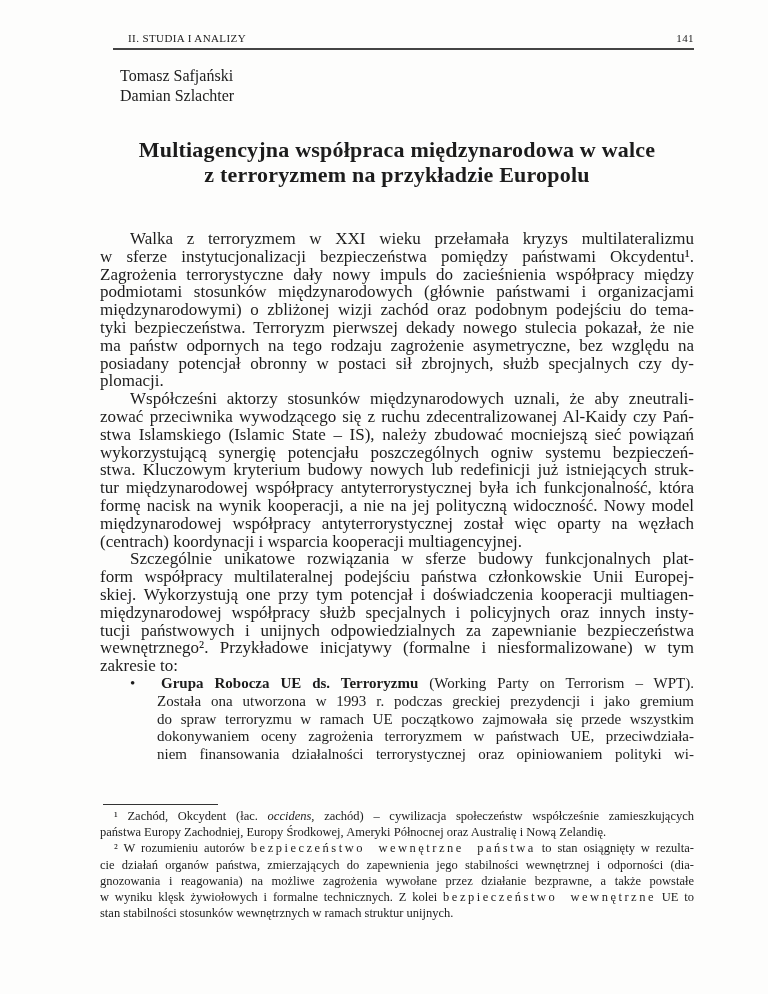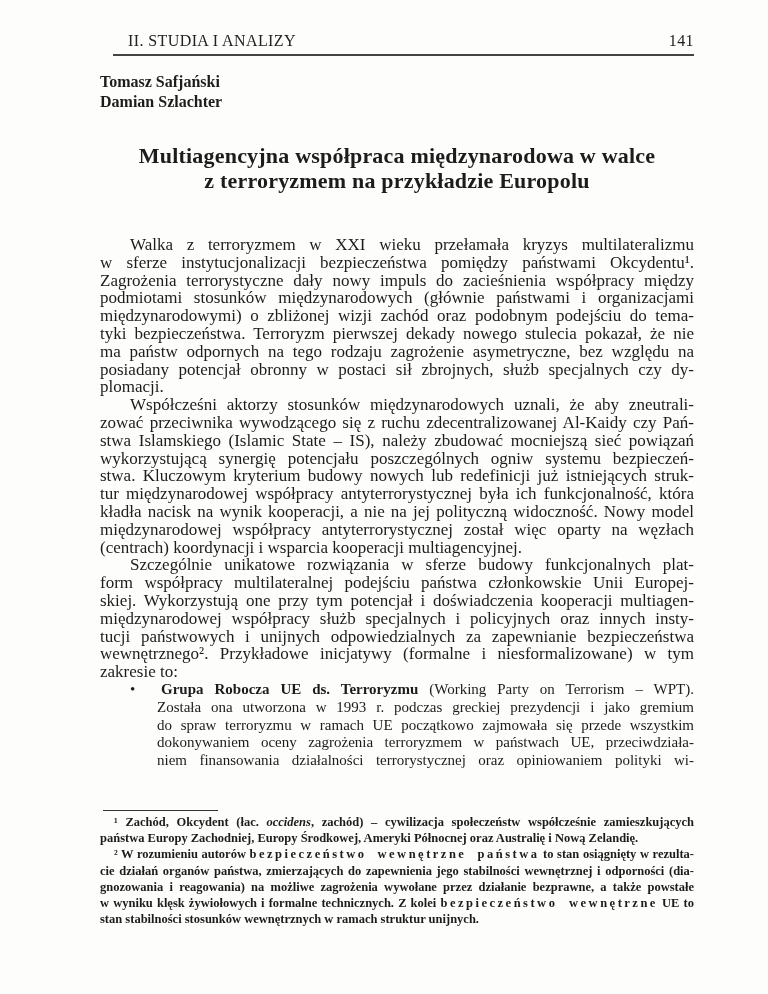--- a/index.html
+++ b/index.html
@@ -17,33 +17,34 @@
     margin-left: 100px;
   }
   
   .running-header {
     margin-top: 32px;
     margin-left: 13px;
     width: 581px;
     display: flex;
     justify-content: space-between;
     align-items: flex-end;
-    font-size: 16px;
+    font-size: 11px;
     letter-spacing: 0.4px;
     padding-bottom: 4px;
     border-bottom: 2px solid #444;
     color: #222;
   }
   .rh-left { padding-left: 15px; }
   
   .authors { margin-top: 16px; }
   .author {
-    font-weight: bold;
+    font-weight: normal;
     font-size: 16px;
     line-height: 20px;
+    margin-left: 20px;
   }
   
   .title {
     margin: 31px 0 0 0;
     font-size: 22px;
     font-weight: bold;
     text-align: center;
     line-height: 25px;
     letter-spacing: 0.2px;
   }
@@ -79,21 +80,20 @@
     margin-left: 3px;
     border-top: 1.5px solid #333;
     margin-bottom: 3px;
   }
   .fn { font-size: 12.5px; }
   .fnline {
     line-height: 16.2px;
     white-space: nowrap;
     text-align: justify;
     text-align-last: justify;
-    font-weight: bold;
   }
   .fnline.first { text-indent: 14px; }
   .fnline.last { text-align-last: left; }
   .sp {
     letter-spacing: 2.5px;
     word-spacing: 5px;
   }
   i.lat { font-style: italic; }
   b.term { font-weight: bold; }
 </style>
@@ -129,21 +129,21 @@
     <div class="jline last">plomacji.</div>
   </div>
 
   <div class="para">
     <div class="jline indent">Współcześni aktorzy stosunków międzynarodowych uznali, że aby zneutrali-</div>
     <div class="jline">zować przeciwnika wywodzącego się z ruchu zdecentralizowanej Al-Kaidy czy Pań-</div>
     <div class="jline">stwa Islamskiego (Islamic State – IS), należy zbudować mocniejszą sieć powiązań</div>
     <div class="jline">wykorzystującą synergię potencjału poszczególnych ogniw systemu bezpieczeń-</div>
     <div class="jline">stwa. Kluczowym kryterium budowy nowych lub redefinicji już istniejących struk-</div>
     <div class="jline">tur międzynarodowej współpracy antyterrorystycznej była ich funkcjonalność, która</div>
-    <div class="jline">kładła nacisk na wynik kooperacji, a nie na jej polityczną widoczność. Nowy model</div>
+    <div class="jline">formę nacisk na wynik kooperacji, a nie na jej polityczną widoczność. Nowy model</div>
     <div class="jline">międzynarodowej współpracy antyterrorystycznej został więc oparty na węzłach</div>
     <div class="jline last">(centrach) koordynacji i wsparcia kooperacji multiagencyjnej.</div>
   </div>
 
   <div class="para">
     <div class="jline indent">Szczególnie unikatowe rozwiązania w sferze budowy funkcjonalnych plat-</div>
     <div class="jline">form współpracy multilateralnej podejściu państwa członkowskie Unii Europej-</div>
     <div class="jline">skiej. Wykorzystują one przy tym potencjał i doświadczenia kooperacji multiagen-</div>
     <div class="jline">międzynarodowej współpracy służb specjalnych i policyjnych oraz innych insty-</div>
     <div class="jline">tucji państwowych i unijnych odpowiedzialnych za zapewnianie bezpieczeństwa</div>

